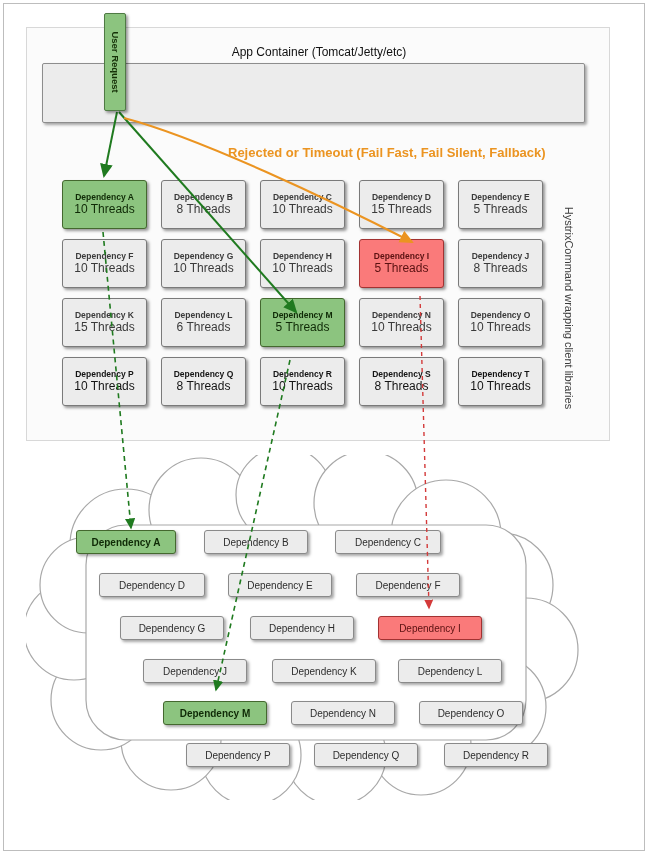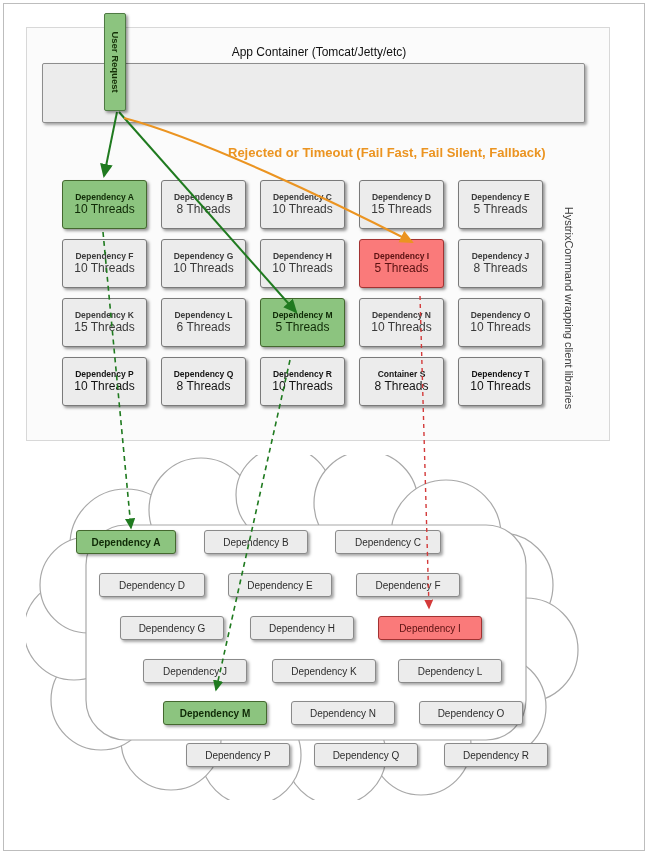--- a/index.html
+++ b/index.html
@@ -318,21 +318,21 @@
         </div>
         <div class="pool-box dark">
           <div class="nm">Dependency Q</div>
           <div class="th">8 Threads</div>
         </div>
         <div class="pool-box dark">
           <div class="nm">Dependency R</div>
           <div class="th">10 Threads</div>
         </div>
         <div class="pool-box dark">
-          <div class="nm">Container S</div>
+          <div class="nm">Dependency S</div>
           <div class="th">8 Threads</div>
         </div>
         <div class="pool-box dark">
           <div class="nm">Dependency T</div>
           <div class="th">10 Threads</div>
         </div>
       </div>
     </div>
 
   <div id="cloud-boxes">

